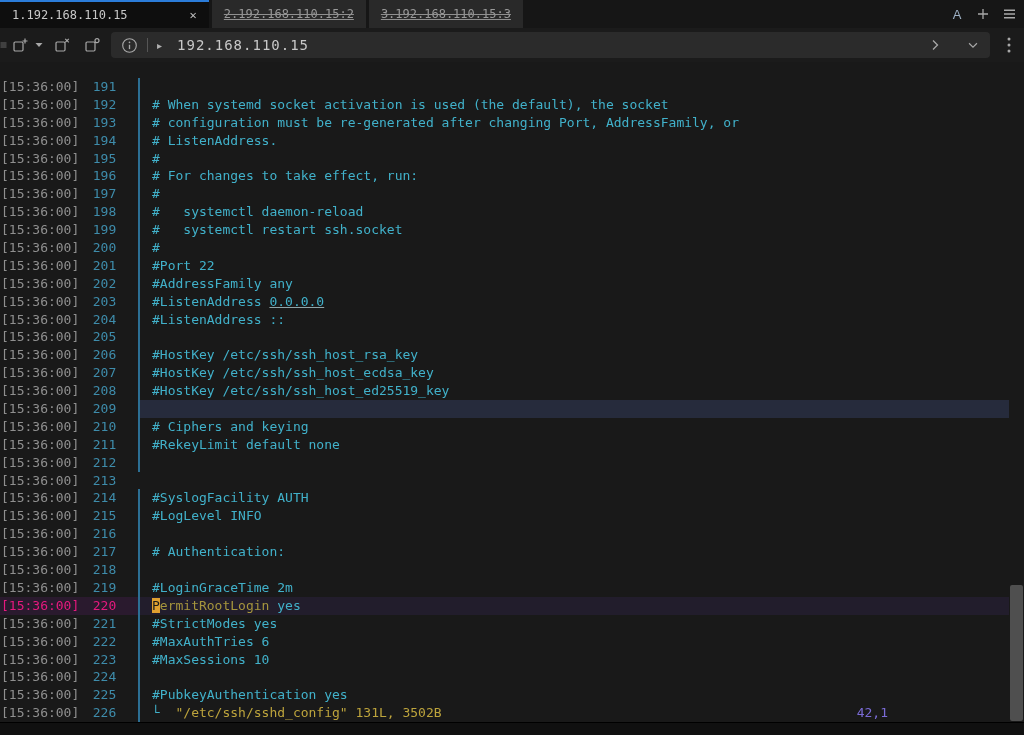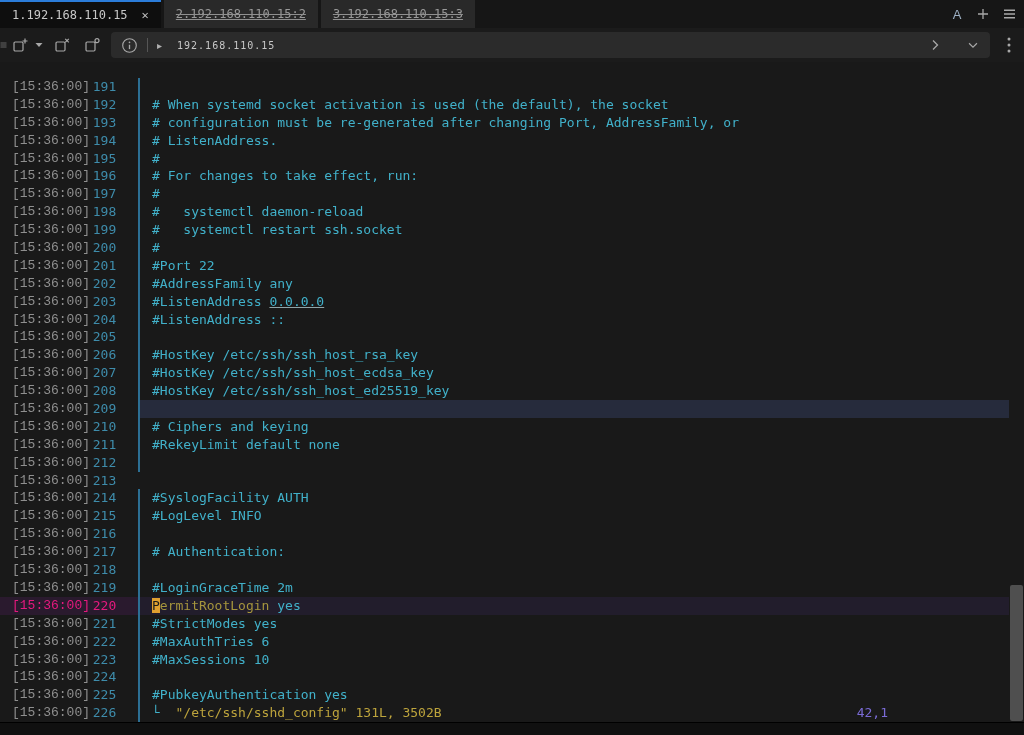--- a/index.html
+++ b/index.html
@@ -11,52 +11,52 @@
     --tabactive:#0e0e0e; --tabinactive:#292929; --boxbg:#2b2b2b;
     --icon:#a8a8a8; --textlight:#c9c9c9; --textdim:#9a9a9a; --scrollthumb:#4f4f4f;
   }
   *{margin:0;padding:0;box-sizing:border-box;}
   html,body{width:1024px;height:735px;overflow:hidden;background:#141414;
     font-family:"Liberation Sans",sans-serif;}
 
   
   .tabbar{height:28px;background:var(--tabbar);display:flex;align-items:stretch;}
   .tab{display:flex;align-items:center;padding:0 12px;
-    font-family:"DejaVu Sans Mono",monospace;font-size:12px;cursor:default;}
+    font-family:"DejaVu Sans Mono",monospace;font-size:12px;cursor:default;gap:48px;}
   .tab.active{background:var(--tabactive);color:var(--textlight);
     border-top:2px solid var(--accent);margin-right:3px;}
   .tab.inactive{background:var(--tabinactive);color:var(--textdim);margin-right:3px;}
   .tab.inactive .tab-label{text-decoration:underline line-through;
     text-decoration-color:#8f8f8f;text-decoration-thickness:1px;}
   .tab-close{margin-left:14px;color:#c0c0c0;font-size:12px;line-height:1;}
   .tabbar-spacer{flex:1;}
   .tabbar-btn{width:26px;display:flex;align-items:center;justify-content:center;color:var(--icon);}
   .fontsize-btn{font-size:13px;color:#9db0c4;}
 
   
   .toolbar{height:34px;background:var(--chrome);display:flex;align-items:center;}
   .tbtn{width:26px;height:26px;display:flex;align-items:center;justify-content:center;flex:none;}
   .tbtn svg{display:block;}
   .clip-edge{width:7px;overflow:hidden;flex:none;display:flex;align-items:center;}
   .caret{width:12px;height:26px;display:flex;align-items:center;justify-content:center;flex:none;}
   .addrbox{flex:1;height:26px;margin:0 8px 0 6px;background:var(--boxbg);
     border-radius:4px;display:flex;align-items:center;padding:0 10px;gap:9px;min-width:0;}
   .addr-divider{width:1px;height:14px;background:#565656;}
   .play-glyph{color:#b0b0b0;font-size:10px;}
-  .addr-text{font-family:"DejaVu Sans Mono",monospace;font-size:10px;color:#c8c8c8;
+  .addr-text{font-family:"DejaVu Sans Mono",monospace;font-size:14px;color:#c8c8c8;
     letter-spacing:1px;margin-left:6px;}
   .addr-spacer{flex:1;}
   .kebab{width:22px;height:26px;display:flex;align-items:center;justify-content:center;margin-right:4px;}
 
   
   .terminal{position:relative;height:660px;background:var(--termbg);
     padding-top:16px;overflow:hidden;}
   .trow{display:flex;height:17.9px;line-height:17.9px;
     font-family:"DejaVu Sans Mono",monospace;font-size:13px;white-space:pre;}
-  .ts{width:80px;padding-left:12px;color:var(--timestamp);flex:none;font-family:Liberation Mono, monospace;}
+  .ts{width:80px;padding-left:1px;color:var(--timestamp);flex:none;}
   .ln{width:49px;text-align:center;color:var(--linenum);flex:none;}
   .cnt{flex:1;margin-left:9px;border-left:2px solid var(--sep);
     padding-left:12px;color:var(--cyan);position:relative;min-width:0;}
   .trow.hl209 .cnt{background:var(--hl209);}
   .trow.cur{background:var(--hl220);}
   .trow.cur .cnt{background:var(--hl220cnt);}
   .trow.cur .ts,.trow.cur .ln{color:var(--pink);}
   .seg{white-space:pre;}
   .s-cyan{color:var(--cyan);}
   .s-olive{color:var(--olive);}

